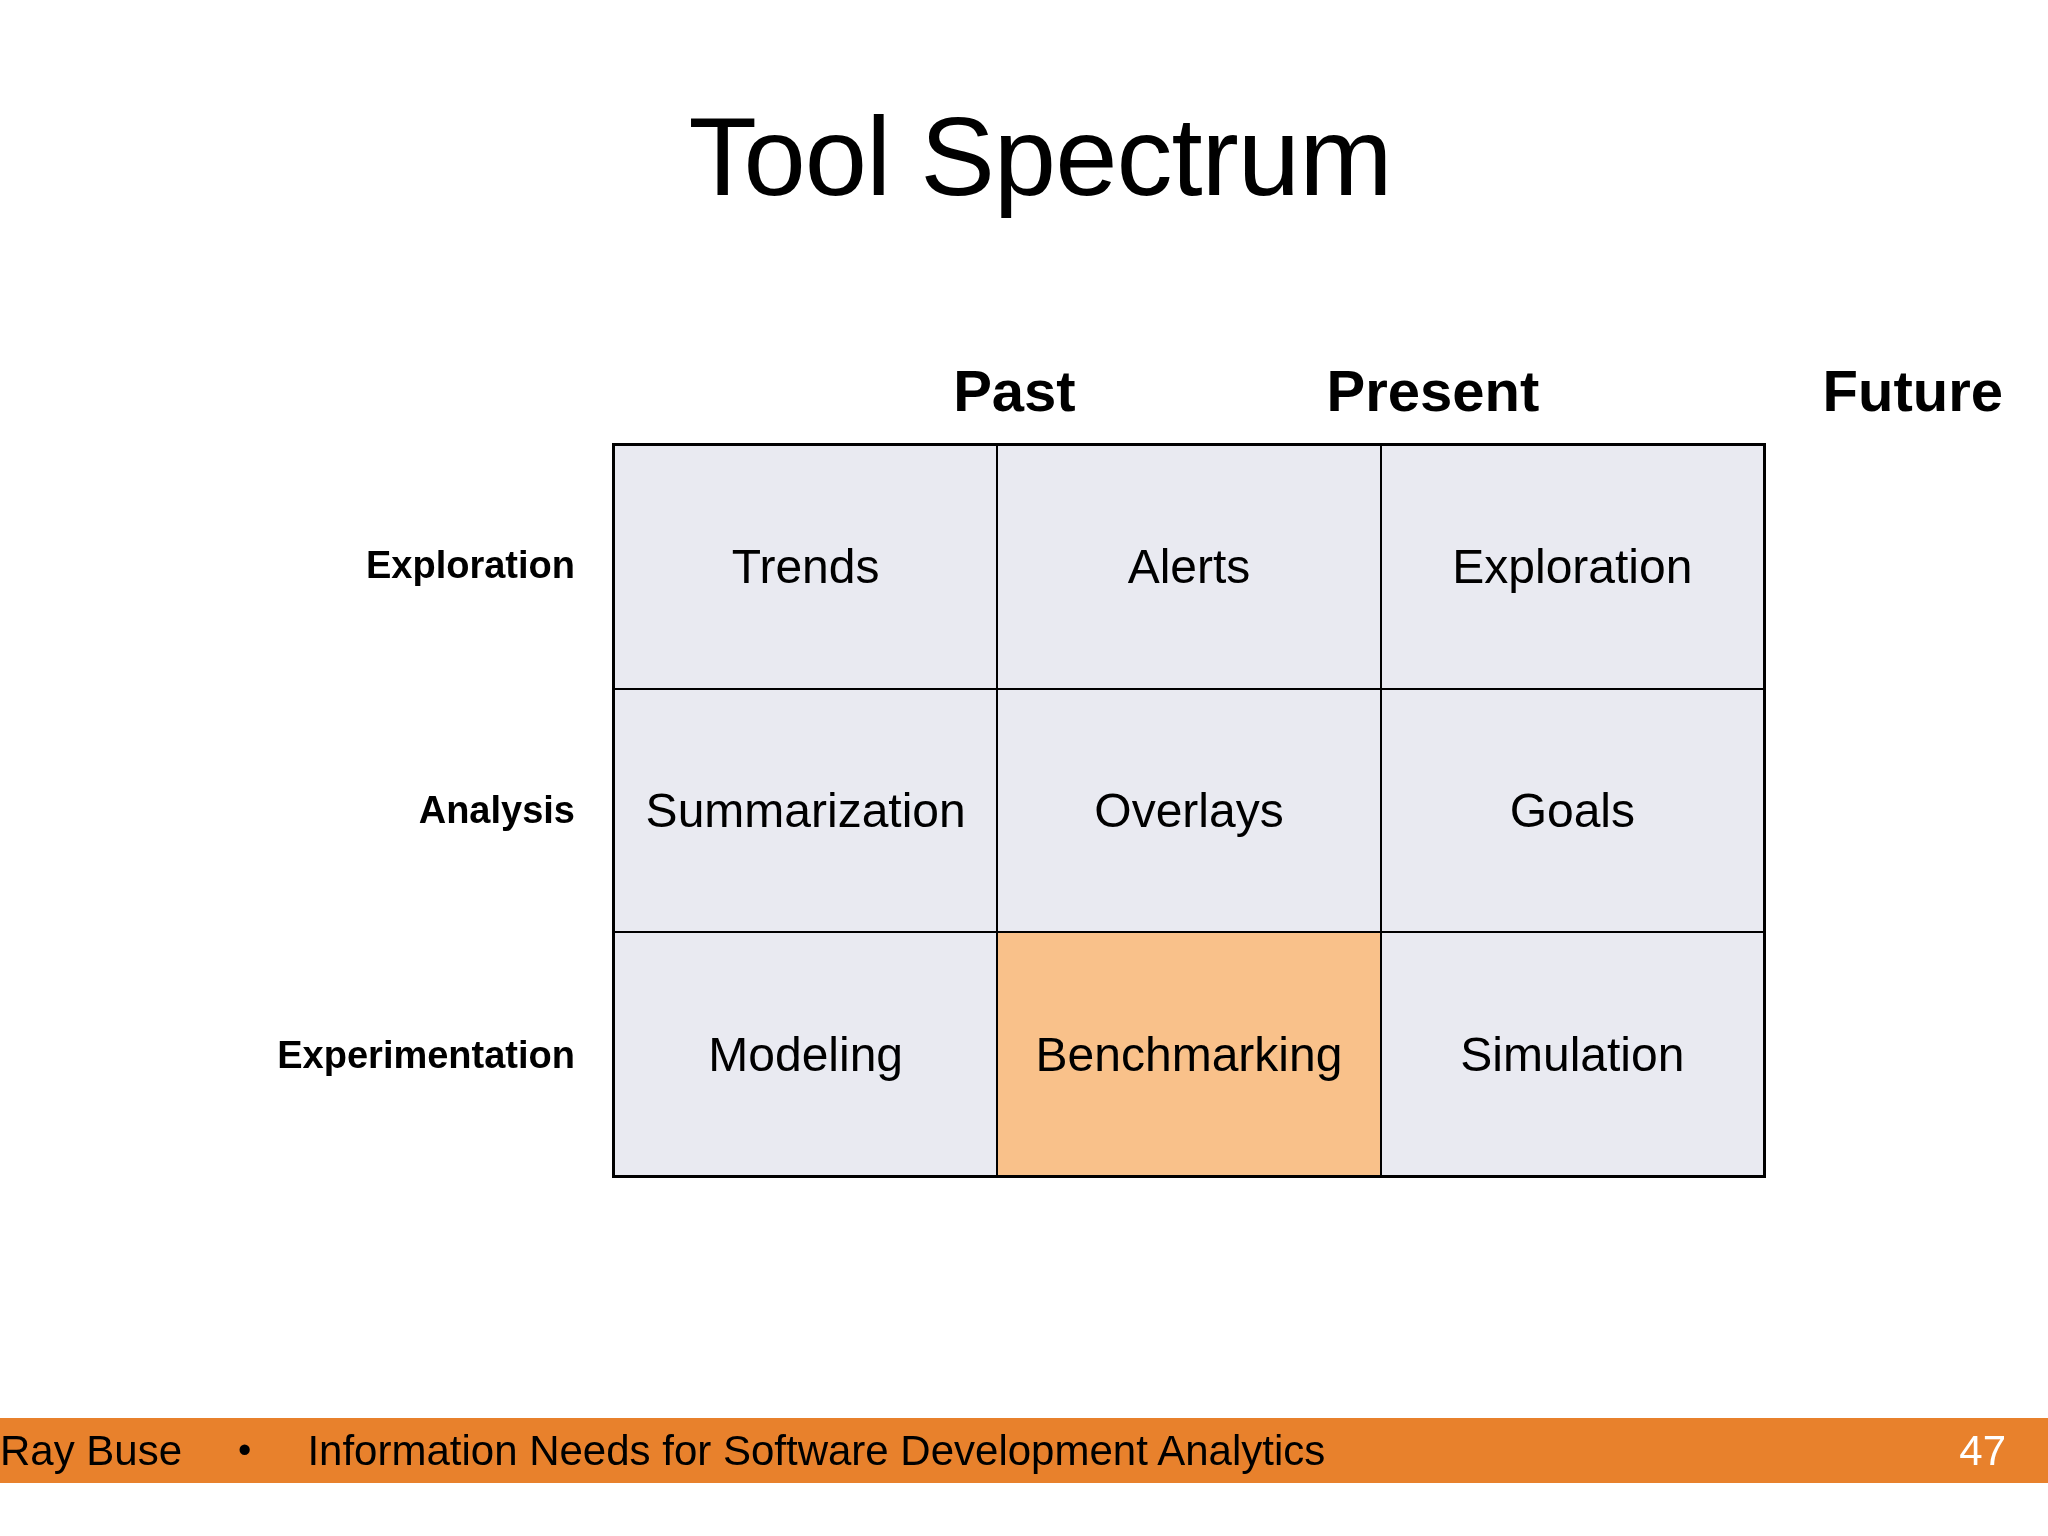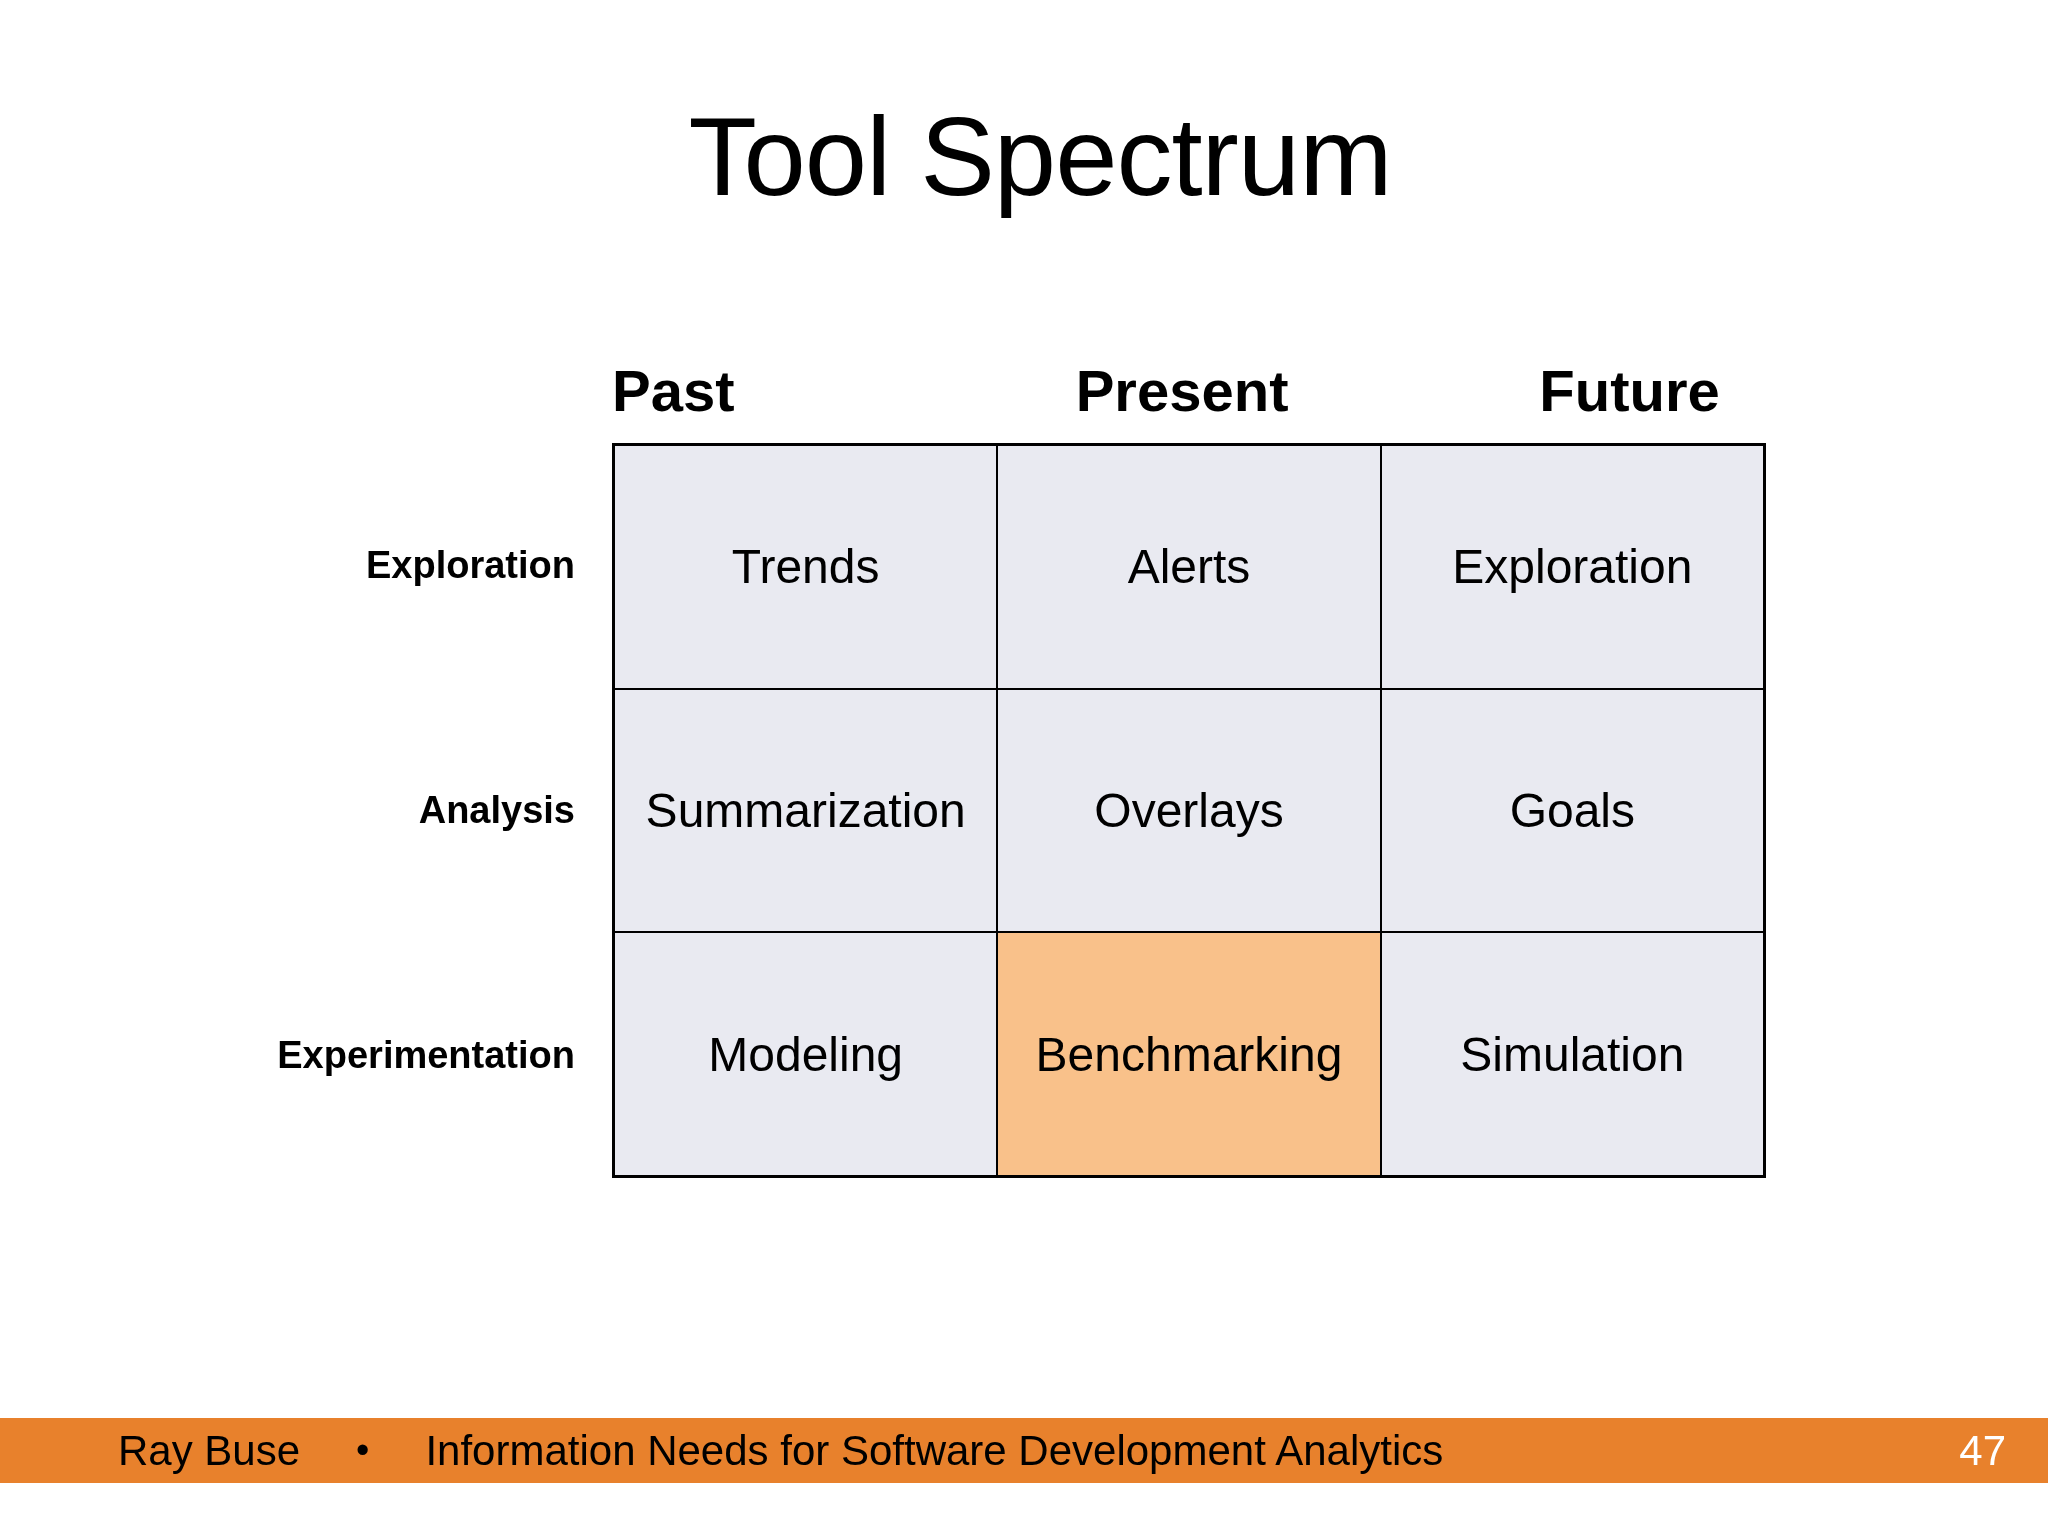--- a/index.html
+++ b/index.html
@@ -30,21 +30,21 @@
   }
   .col-headers {
     position: absolute;
     left: 612px;
     top: 352px;
     width: 1391px;
     display: flex;
   }
   .col-header {
     flex: 1 1 0;
-    text-align: left;
+    text-align: right;
     font-size: 58px;
     font-weight: 700;
     line-height: 78px;
   }
   .matrix {
     position: absolute;
     left: 612px;
     top: 443px;
     width: 1154px;
     height: 735px;
@@ -88,21 +88,20 @@
     position: absolute;
     left: 0;
     top: 1418px;
     width: 100%;
     height: 65px;
     background: var(--footer-bar, #e8812c);
     display: flex;
     align-items: center;
     font-size: 42px;
     box-sizing: border-box;
-    padding-left: 118px;
     padding-right: 42px;
   }
   .footer-author { color: var(--text, #000000); }
   .footer-sep {
     margin: 0 56px;
     font-size: 38px;
     color: var(--text, #000000);
   }
   .footer-title { color: var(--text, #000000); }
   .footer-page {

